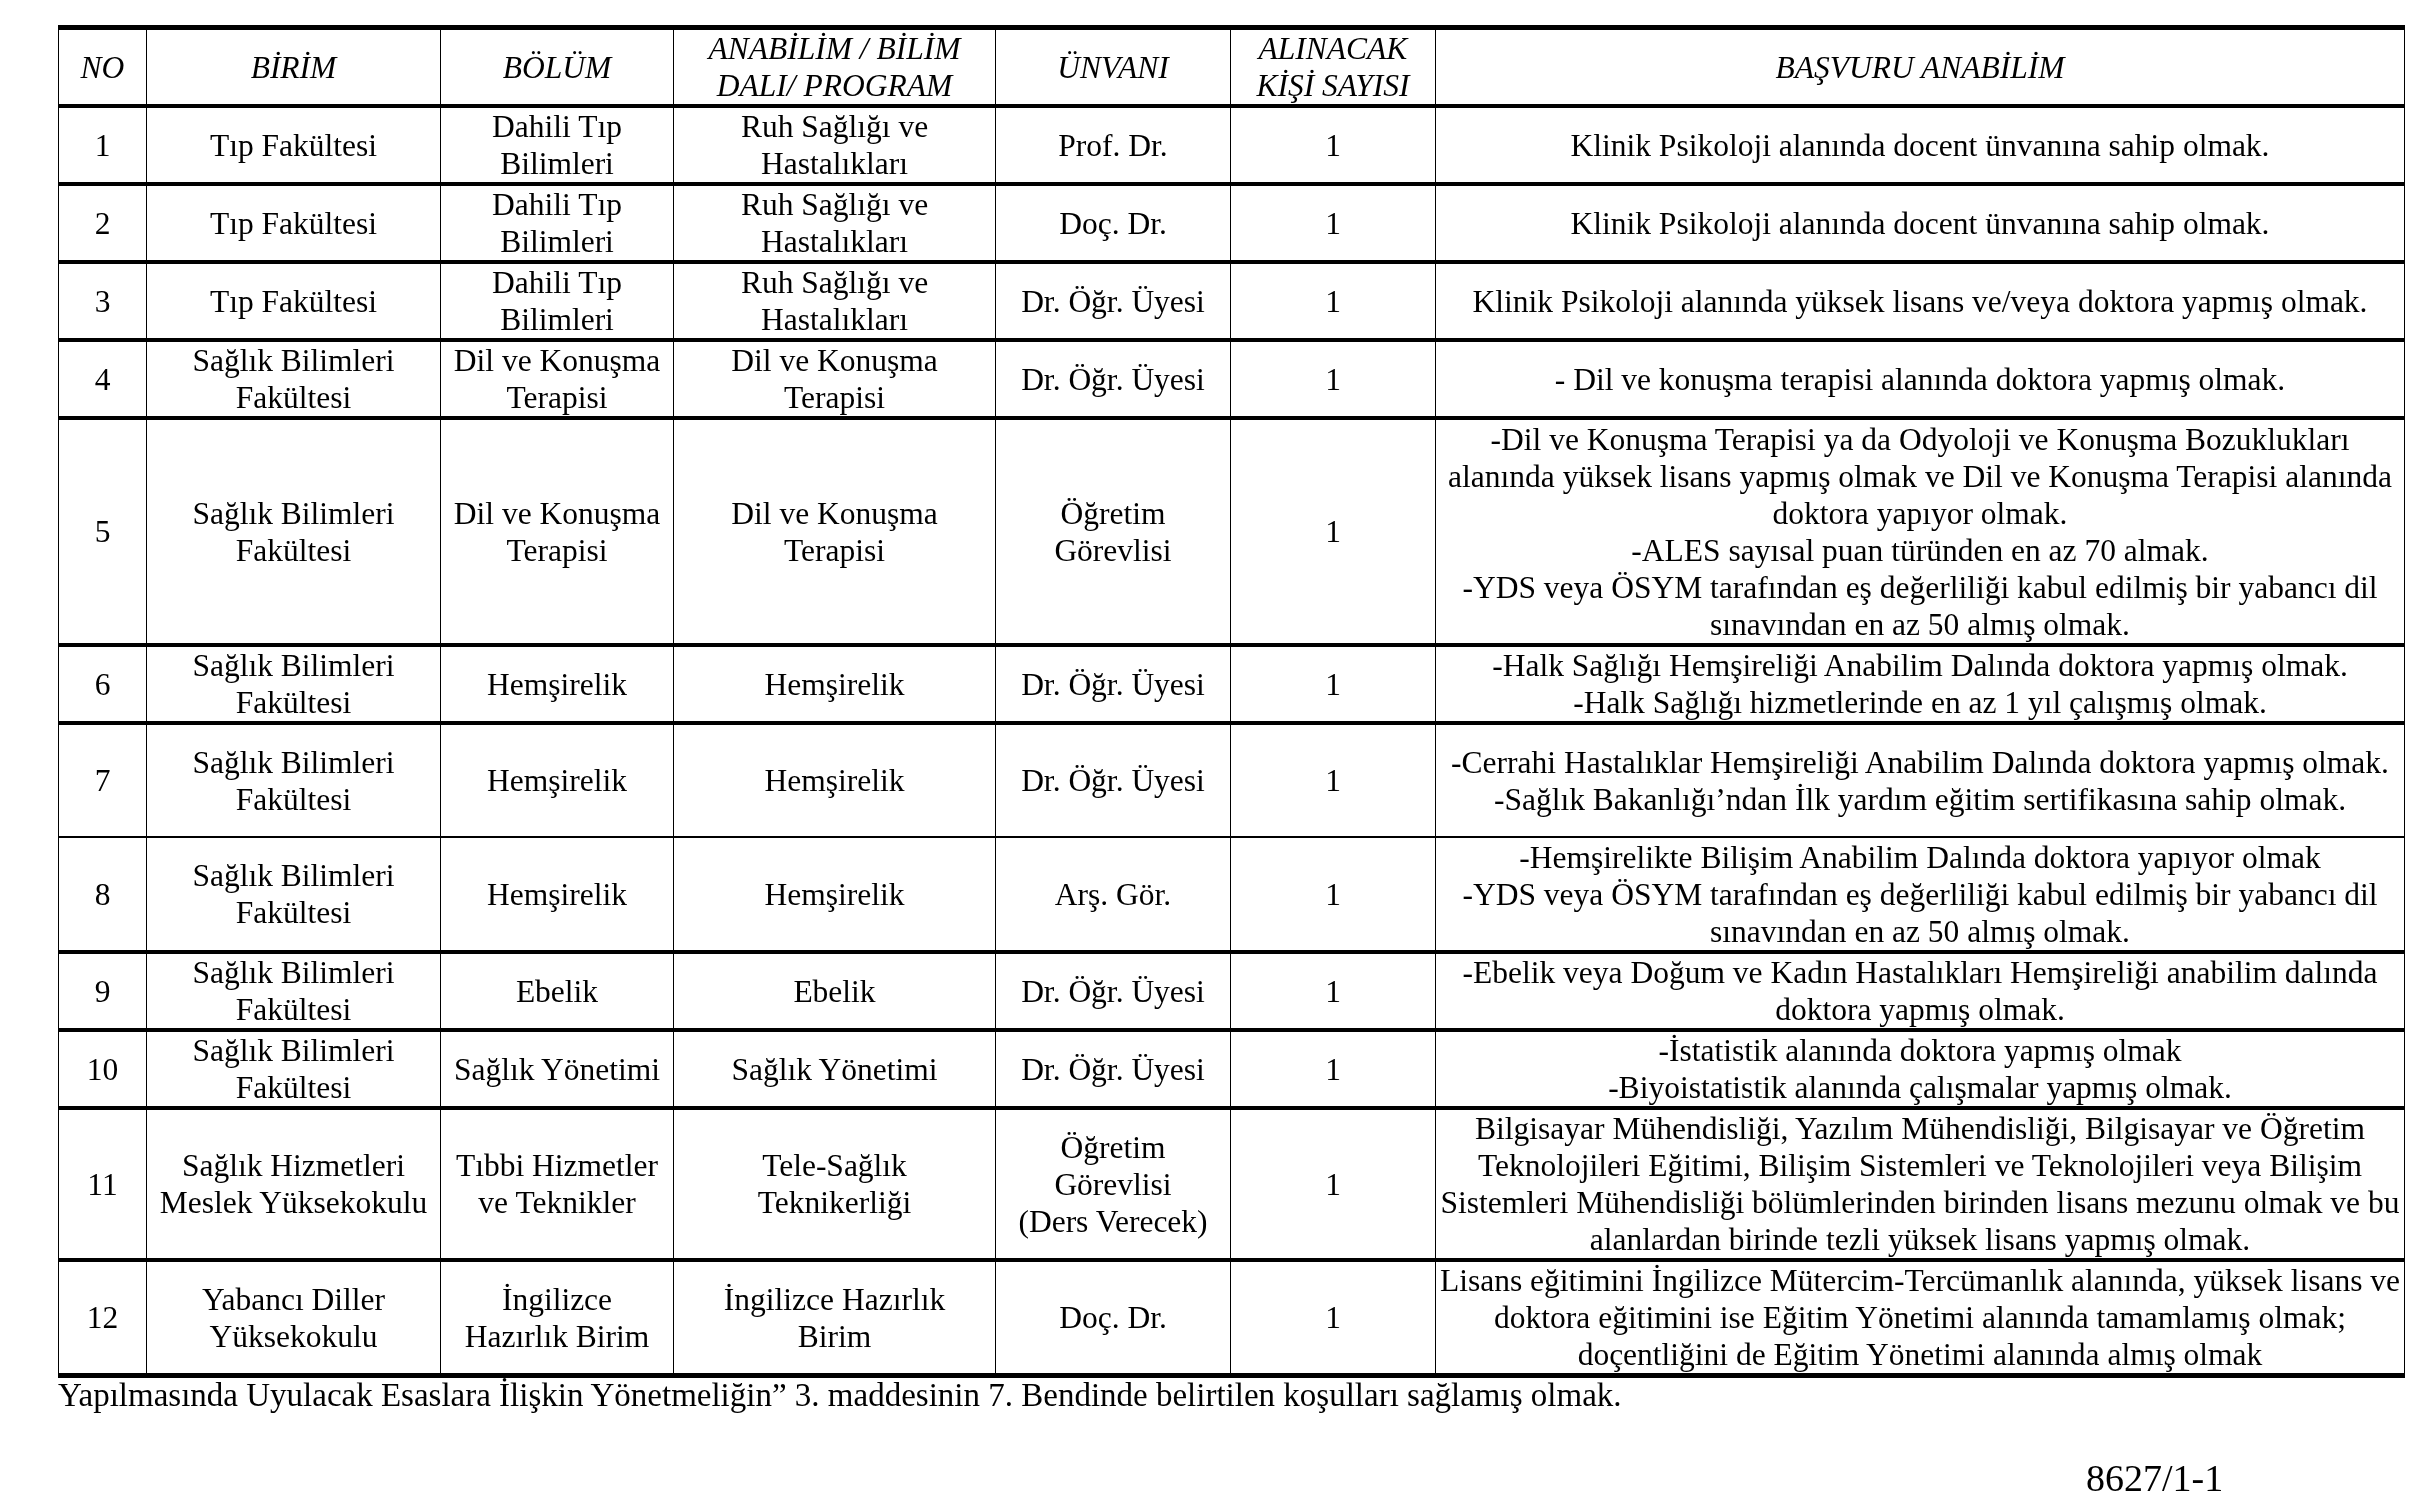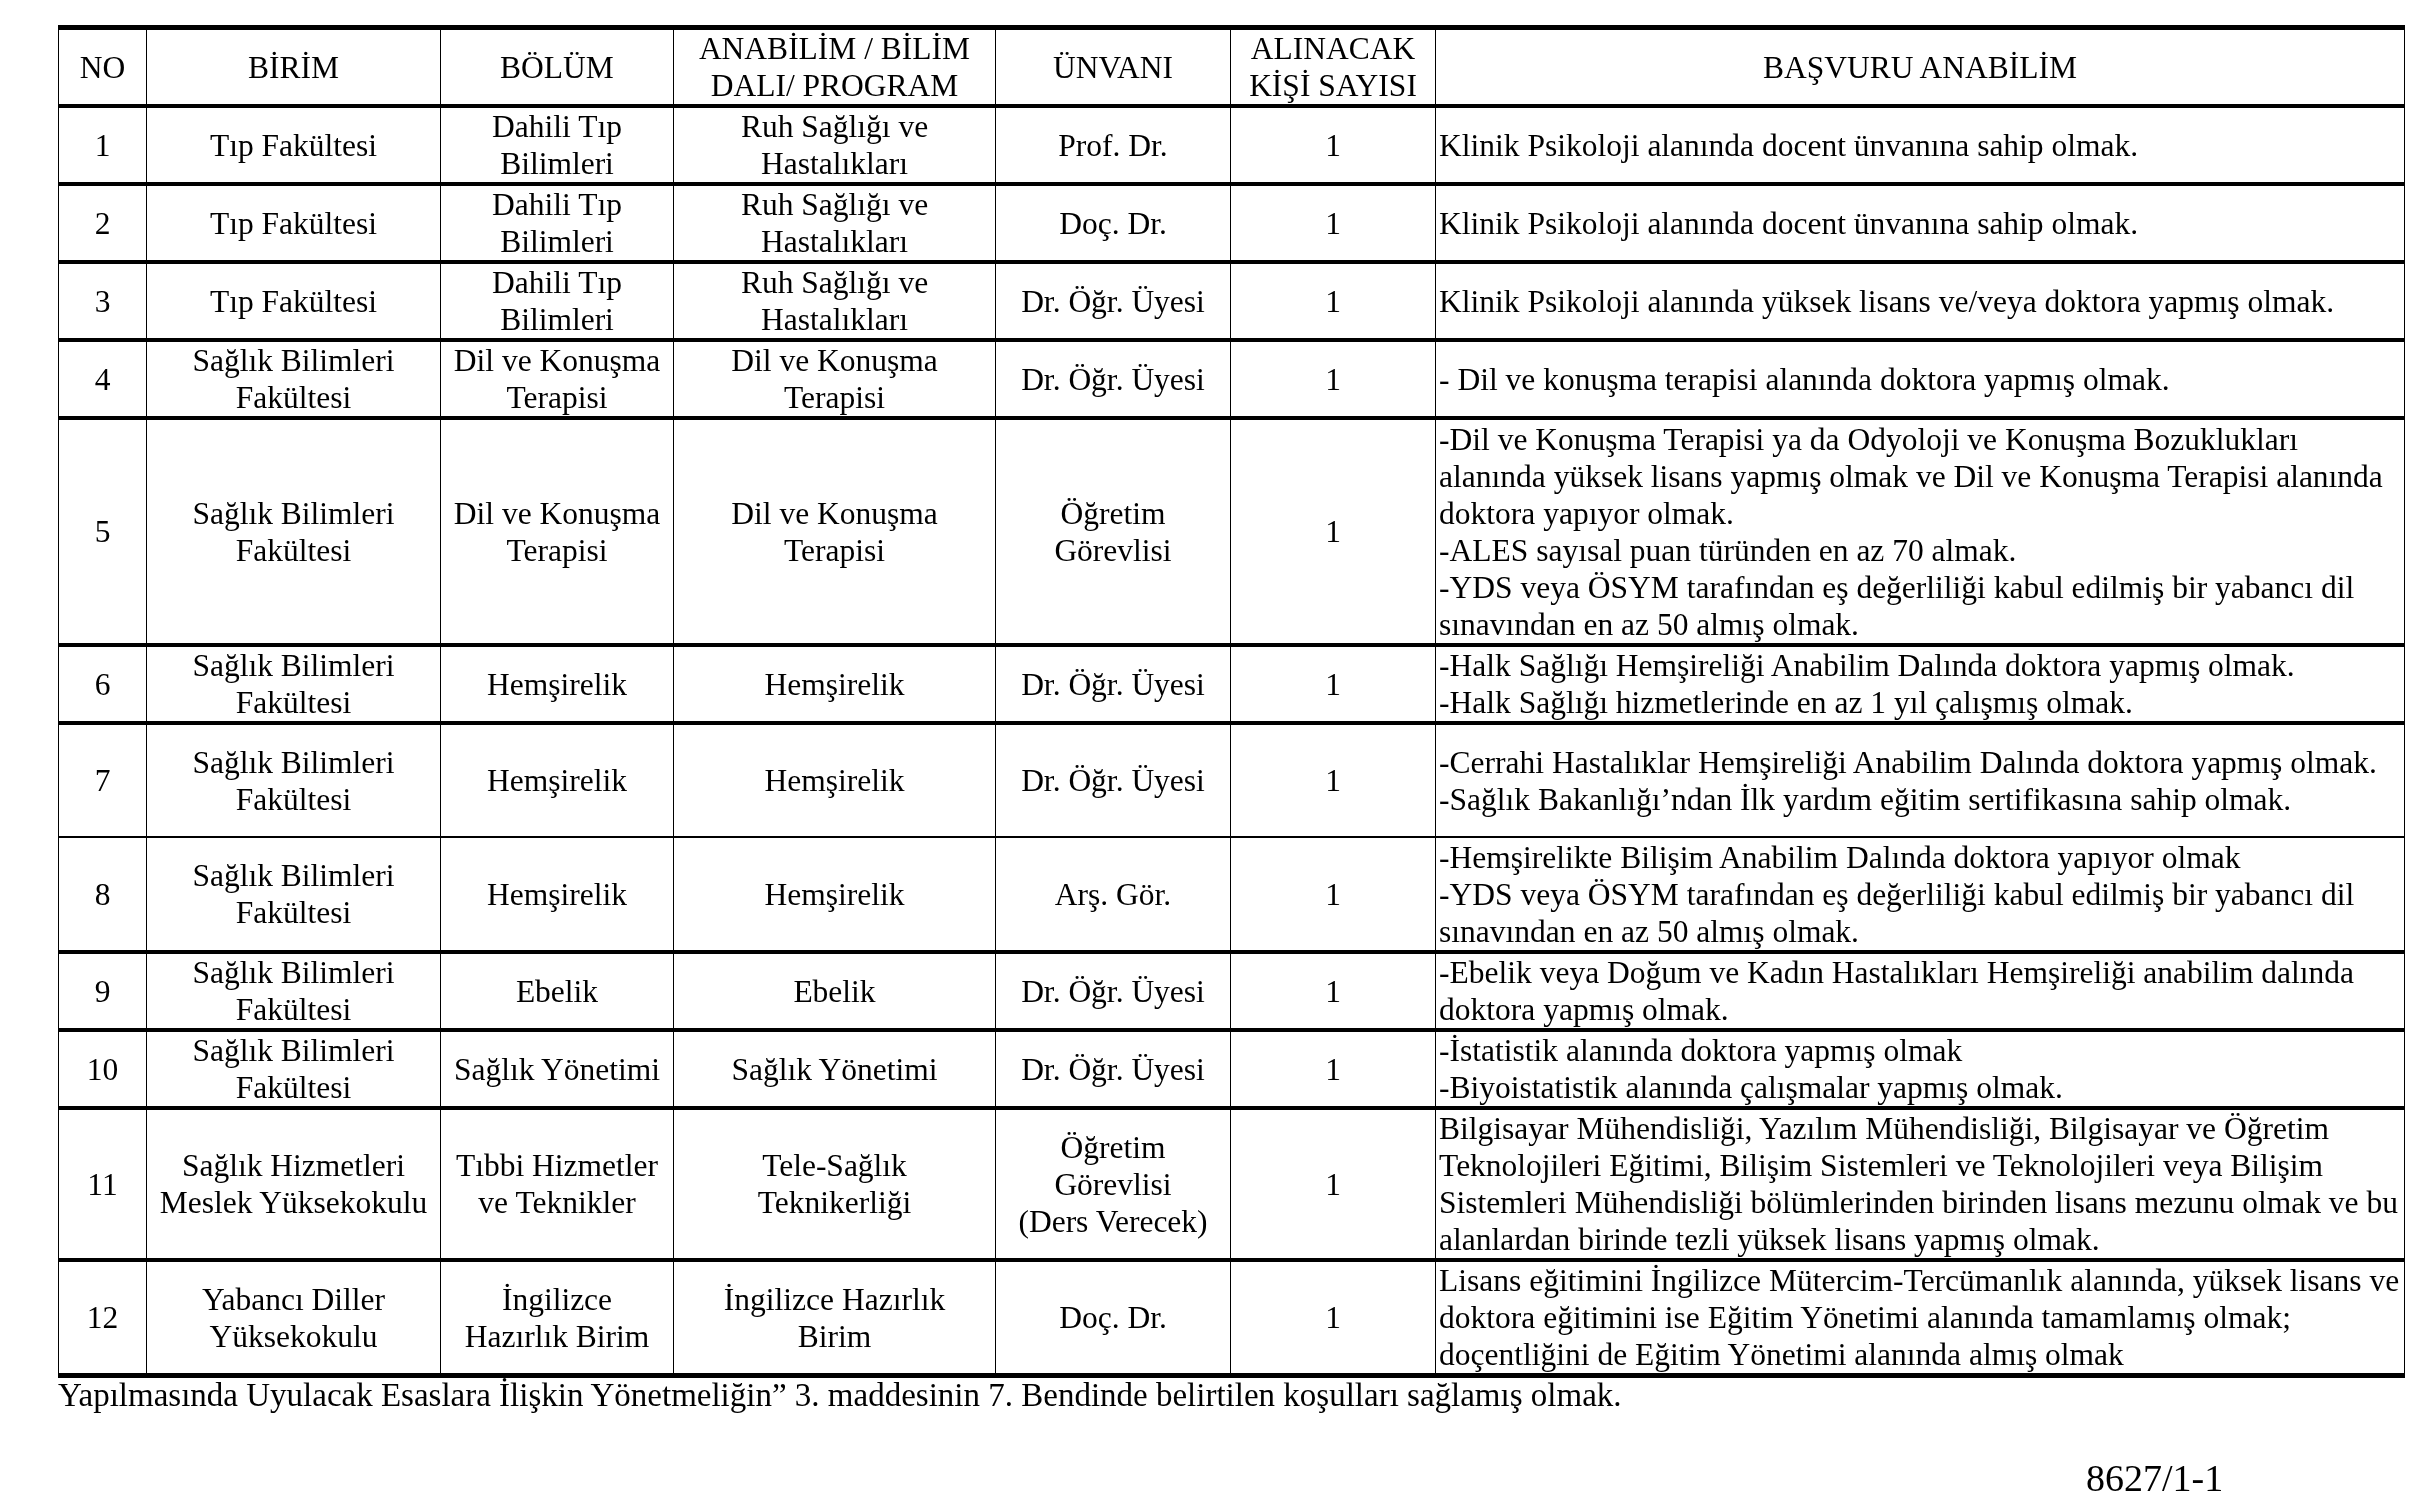--- a/index.html
+++ b/index.html
@@ -10,24 +10,24 @@
   .doc-table {
     position: absolute; left: 58px; top: 25px;
     width: 2346px; border-collapse: collapse; table-layout: fixed;
     font-size: 31.5px; line-height: 37px;
   }
   .doc-table th, .doc-table td {
     border: 1.6px solid #000; padding: 0 3.1px; vertical-align: middle;
     text-align: center; font-weight: normal; overflow: hidden;
   }
   .doc-table tr { border-top: 4.7px solid #000; }
-  .doc-table thead tr { border-top: 5.5px solid #000; }
+  .doc-table thead tr { border-top: 5.5px solid #000; font-style: italic; }
   .doc-table tbody tr:last-child { border-bottom: 5.5px solid #000; }
   .doc-table tr.thin-top { border-top: 2.4px solid #000; }
-  .doc-table td.cond { text-align: left; padding-left: 3.1px; }
+  .doc-table td.cond { text-align: center; padding-left: 3.1px; }
   .cond-line { display: block; white-space: normal; }
   .doc-table col.c-no { width: 88px; }
   .doc-table col.c-birim { width: 294px; }
   .doc-table col.c-bolum { width: 233px; }
   .doc-table col.c-anabilim { width: 322px; }
   .doc-table col.c-unvan { width: 235px; }
   .doc-table col.c-sayi { width: 205px; }
   .doc-table col.c-kosul { width: 969px; }
   .cell-line { display: block; }
 

